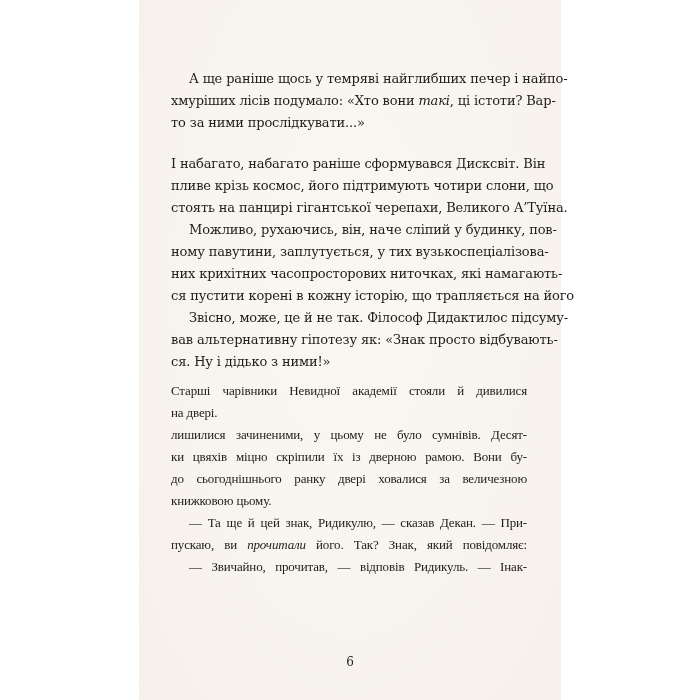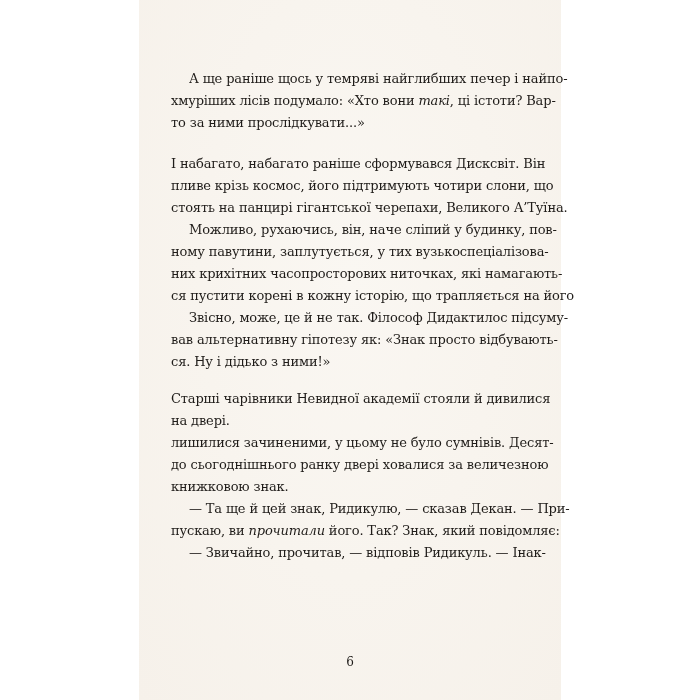--- a/index.html
+++ b/index.html
@@ -13,21 +13,21 @@
     position:absolute; left:32px; width:356px;
     font-family:"DejaVu Serif", "Liberation Serif", serif;
     font-size:13px; line-height:22px; color:#1f1c19;
     letter-spacing:-0.15px;
   }
   .line { white-space:nowrap; display:block; height:22px; text-align:justify; text-align-last:justify; }
   .line.last { text-align-last:left; }
   .indent { padding-left:18px; }
   .block1 { top:68px; }
   .block2 { top:153px; }
-  .block3 { top:388px; }
+  .block3 { top:380px;font-family:Liberation Serif, serif; }
   .pagenum {
     position:absolute; top:655px; left:0; width:422px; text-align:center;
     font-family:"DejaVu Serif", "Liberation Serif", serif; font-size:12px; color:#1f1c19;
   }
   em { font-style:italic; }
 </style>
 </head>
 <body>
 
 <div class="page">
@@ -48,21 +48,22 @@
     <span class="line">ся пустити корені в кожну історію, що трапляється на його</span>
     <span class="line indent">Звісно, може, це й не так. Філософ Дидактилос підсуму-</span>
     <span class="line">вав альтернативну гіпотезу як: «Знак просто відбувають-</span>
     <span class="line last">ся. Ну і дідько з ними!»</span>
   </div>
 
   <div class="text block3">
     <span class="line">Старші чарівники Невидної академії стояли й дивилися</span>
     <span class="line last">на двері.</span>
     <span class="line">лишилися зачиненими, у цьому не було сумнівів. Десят-</span>
+    <span class="line">ки цвяхів міцно скріпили їх із дверною рамою. Вони бу-</span>
     <span class="line">до сьогоднішнього ранку двері ховалися за величезною</span>
-    <span class="line last">книжковою знак.</span>
+    <span class="line last">книжковою цьому.</span>
     <span class="line indent">— Та ще й цей знак, Ридикулю, — сказав Декан. — При-</span>
     <span class="line"><span>пускаю, ви </span><em>прочитали</em><span> його. Так? Знак, який повідомляє:</span></span>
     <span class="line indent">— Звичайно, прочитав, — відповів Ридикуль. — Інак-</span>
   </div>
 
   <div class="pagenum">6</div>
 </div>
 
 </body></html>

